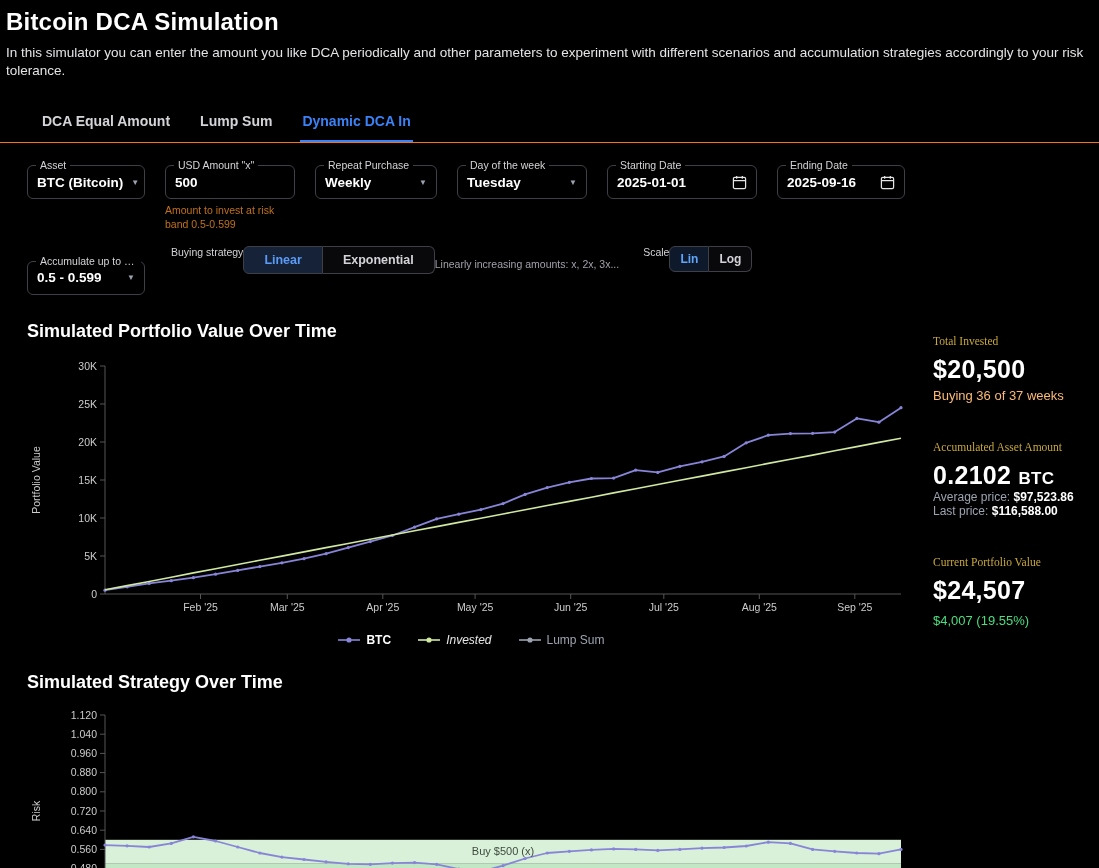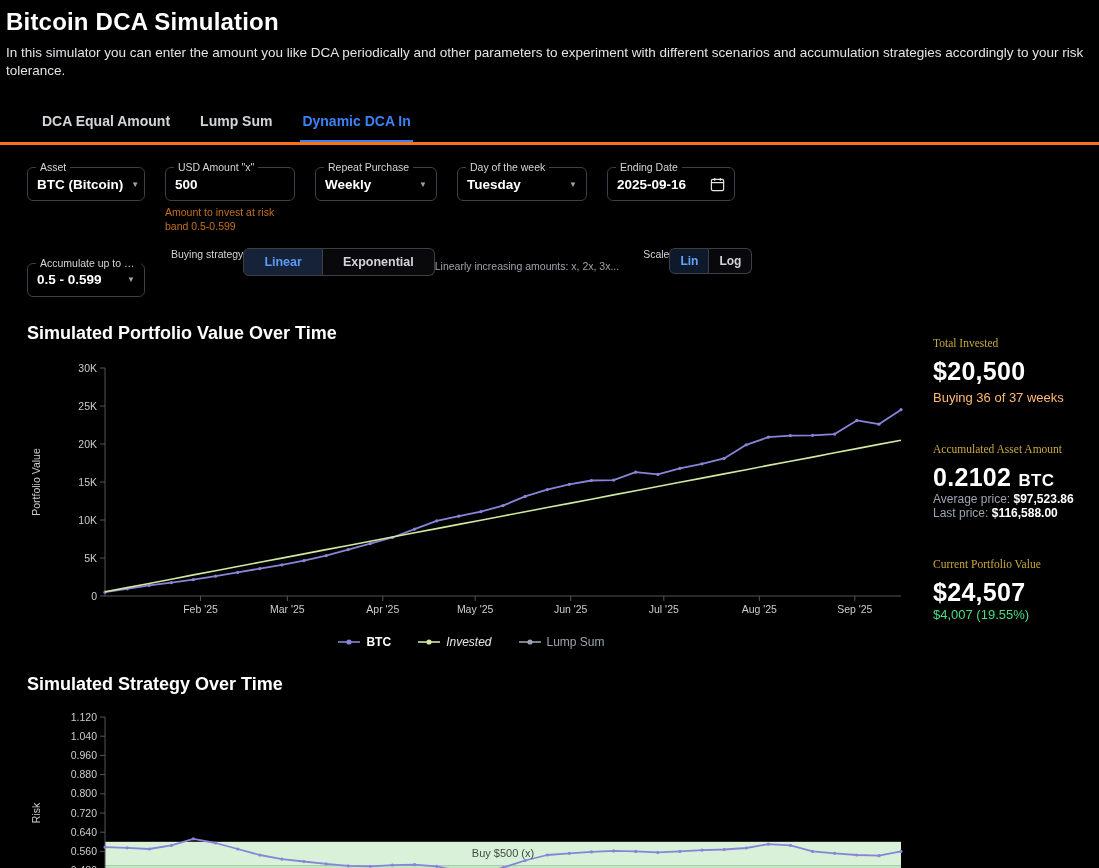--- a/index.html
+++ b/index.html
@@ -6,21 +6,21 @@
   html,body { margin:0; padding:0; }
   body {
     width:1099px; height:868px; overflow:hidden;
     background:#000; color:#fff;
     font-family:"Liberation Sans", sans-serif;
   }
   .header { padding:8px 10px 0 6px; }
   .page-title { font-size:24px; font-weight:800; margin:0 0 8px 0; letter-spacing:.2px; }
   .page-subtitle { font-size:13.5px; color:#e4e4e7; margin:0; line-height:1.35; }
 
-  .tabs { display:flex; gap:26px; border-bottom:3px solid #f97316; padding-left:40px; margin-top:22px; }
+  .tabs { display:flex; gap:26px; border-bottom:1px solid #f97316; padding-left:40px; margin-top:22px; }
   .tab { padding:11px 2px; font-size:14px; font-weight:600; color:#d4d4d8; cursor:pointer; border-bottom:2px solid transparent; }
   .tab.active { color:#3b82f6; border-bottom-color:#3b82f6; }
 
   .form { padding:22px 0 0 27px; }
   .form-row { display:flex; gap:20px; align-items:flex-start; margin-bottom:14px; }
   .field-col { display:flex; flex-direction:column; }
   .field {
     position:relative; height:34px; border:1px solid #3f3f46; border-radius:6px;
     background:#000; display:flex; align-items:center; padding:8px 9px; cursor:pointer;
   }
@@ -65,21 +65,21 @@
   .legend-item.muted .legend-label { color:#9ca3af; }
 
   .stats-col { width:158px; margin-left:18px; padding-top:14px; }
   .stat-group { margin-bottom:38px; }
   .stat-label { font-size:11.5px; color:#c9a83c; margin-bottom:8px;font-family:Liberation Serif, serif; }
   .stat-value { font-size:25px; font-weight:800; letter-spacing:.3px; white-space:nowrap; }
   .stat-unit { font-size:17px; font-weight:800; }
   .stat-sub { font-size:13px; color:#fdba74; margin-top:4px; white-space:nowrap; }
   .price-line { font-size:12px; color:#9ca3af; white-space:nowrap; }
   .price-line b { color:#fff; }
-  .gain { font-size:13px; color:#4ade80; white-space:nowrap; }
+  .gain { font-size:13px; color:#4ade80; margin-top:8px; white-space:nowrap; }
 </style>
 </head>
 <body>
 
 <div class="header">
   <h1 class="page-title">Bitcoin DCA Simulation</h1>
   <p class="page-subtitle">In this simulator you can enter the amount you like DCA periodically and other parameters to experiment with different scenarios and accumulation strategies accordingly to your risk tolerance.</p>
 </div>
 
 <div class="tabs">
@@ -116,20 +116,34 @@
     </div>
 
     <div class="field-col">
       <div class="field" style="width:130px;">
         <span class="field-label">Day of the week</span>
         <span class="field-value">Tuesday</span>
         <span class="caret">▼</span>
       </div>
     </div>
 
+    <div class="field-col">
+      <div class="field" style="width:150px;">
+        <span class="field-label">Starting Date</span>
+        <span class="field-value">2025-01-01</span>
+        <span class="cal-icon">
+          <svg width="15" height="15" viewBox="0 0 16 16" fill="none" stroke="#e5e5e5" stroke-width="1.3">
+            <rect x="1.5" y="2.5" width="13" height="12" rx="1.5"></rect>
+              <line x1="1.5" y1="6" x2="14.5" y2="6"></line>
+            <line x1="5" y1="1" x2="5" y2="4"></line>
+              <line x1="11" y1="1" x2="11" y2="4"></line>
+          </svg>
+        </span>
+      </div>
+    </div>
 
     <div class="field-col">
       <div class="field" style="width:128px;">
         <span class="field-label">Ending Date</span>
         <span class="field-value">2025-09-16</span>
         <span class="cal-icon">
           <svg width="15" height="15" viewBox="0 0 16 16" fill="none" stroke="#e5e5e5" stroke-width="1.3">
             <rect x="1.5" y="2.5" width="13" height="12" rx="1.5"></rect>
               <line x1="1.5" y1="6" x2="14.5" y2="6"></line>
             <line x1="5" y1="1" x2="5" y2="4"></line>

